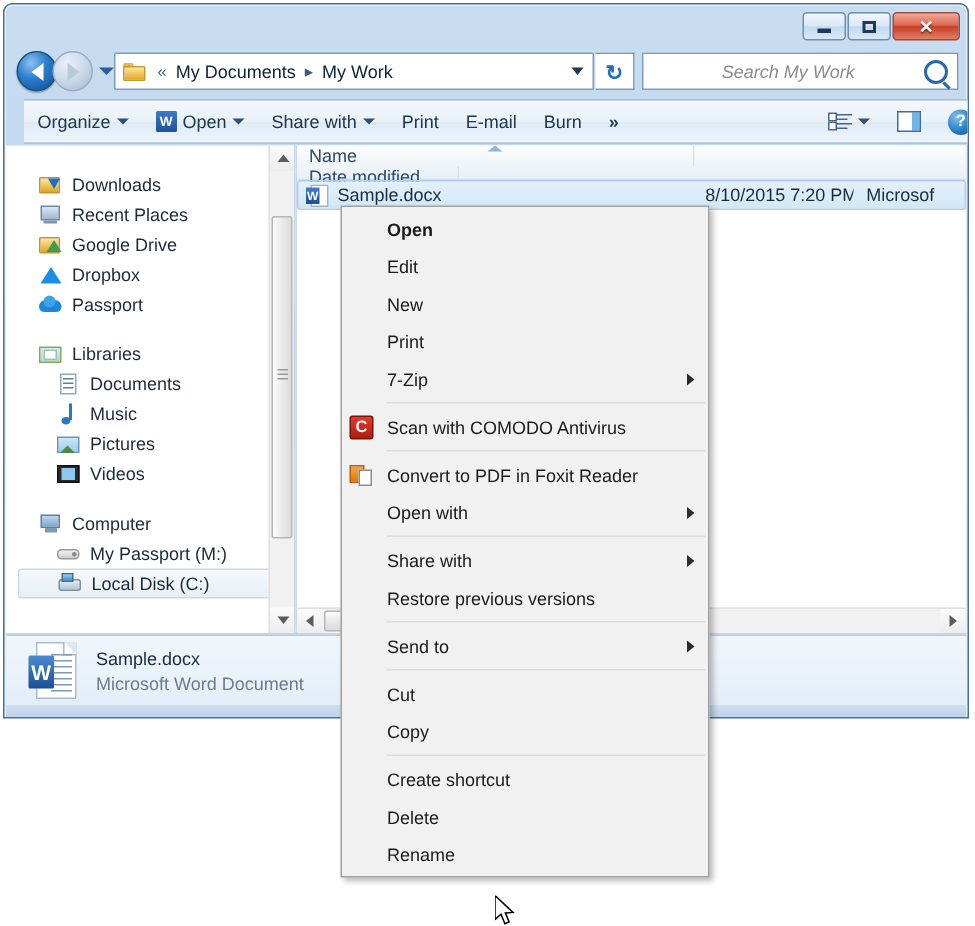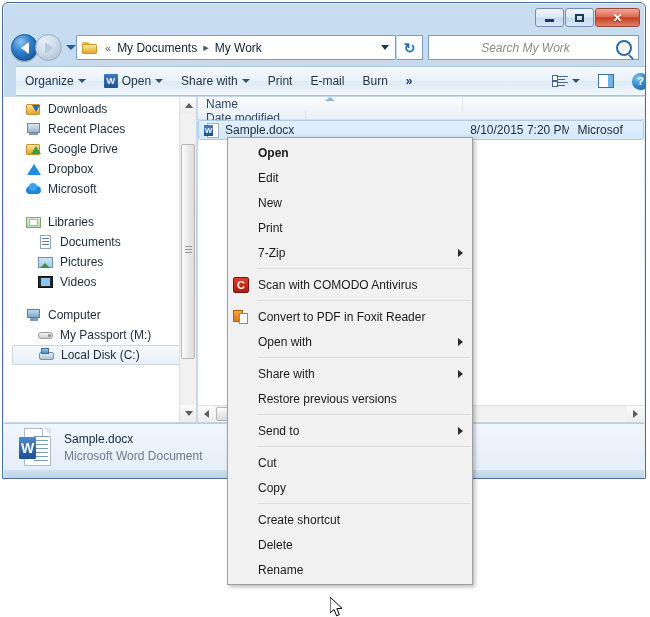--- a/index.html
+++ b/index.html
@@ -141,21 +141,21 @@
     background: radial-gradient(circle at 35% 30%, #7fc4f2 0%, #2a7fc4 55%, #15538d 100%);
     color:#fff;font-size:11px;font-weight:bold;display:flex;align-items:center;justify-content:center;
   }
 
   
   .bodyarea { position:absolute; left:1px; top:94px; width:640px; height:325px; }
   .navpane {
     position:absolute; left:0; top:0; width:192px; height:100%;
     background:#ffffff; overflow:hidden;
   }
-  .navlist { padding-top:2px; }
+  .navlist { padding-top:16px; }
   .navitem {
     display:flex; align-items:center; height:20px; padding-left:22px; gap:6px;
     font-size:12px; color:#1b2b3b; cursor:pointer; white-space:nowrap;
     box-sizing:border-box;
   }
   .navitem.indent { padding-left:34px; }
   .navitem.sel {
     background: linear-gradient(to bottom,#f6f9fc,#e7eff7);
     border:1px solid #cbd9e6; border-radius:2px;
     margin:0 4px 0 8px; padding-left:26px; height:20px;
@@ -477,30 +477,34 @@
             <div class="navitem">
               <span class="ni ic-gd"></span>
               <span>Google Drive</span>
             </div>
             <div class="navitem">
               <span class="ni ic-db"></span>
               <span>Dropbox</span>
             </div>
             <div class="navitem">
               <span class="ni ic-od"></span>
-              <span>Microsoft</span>
+              <span>Passport</span>
             </div>
             <div class="navgap"></div>
             <div class="navitem">
               <span class="ni ic-lib"></span>
               <span>Libraries</span>
             </div>
             <div class="navitem indent">
               <span class="ni ic-doc"></span>
               <span>Documents</span>
+            </div>
+            <div class="navitem indent">
+              <span class="ni ic-mus"></span>
+              <span>Music</span>
             </div>
             <div class="navitem indent">
               <span class="ni ic-pic"></span>
               <span>Pictures</span>
             </div>
             <div class="navitem indent">
               <span class="ni ic-vid"></span>
               <span>Videos</span>
             </div>
             <div class="navgap"></div>

